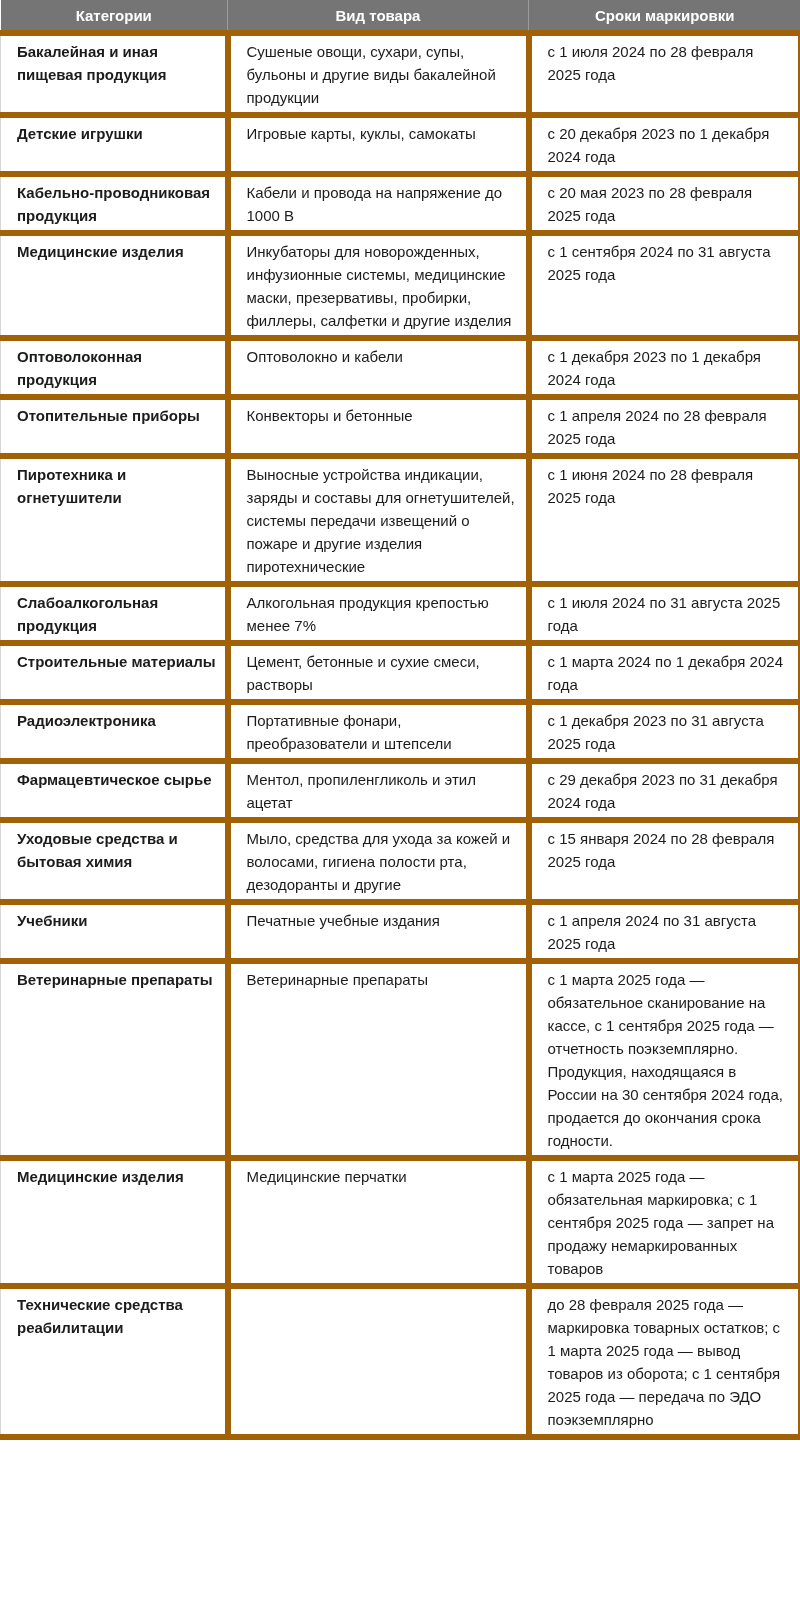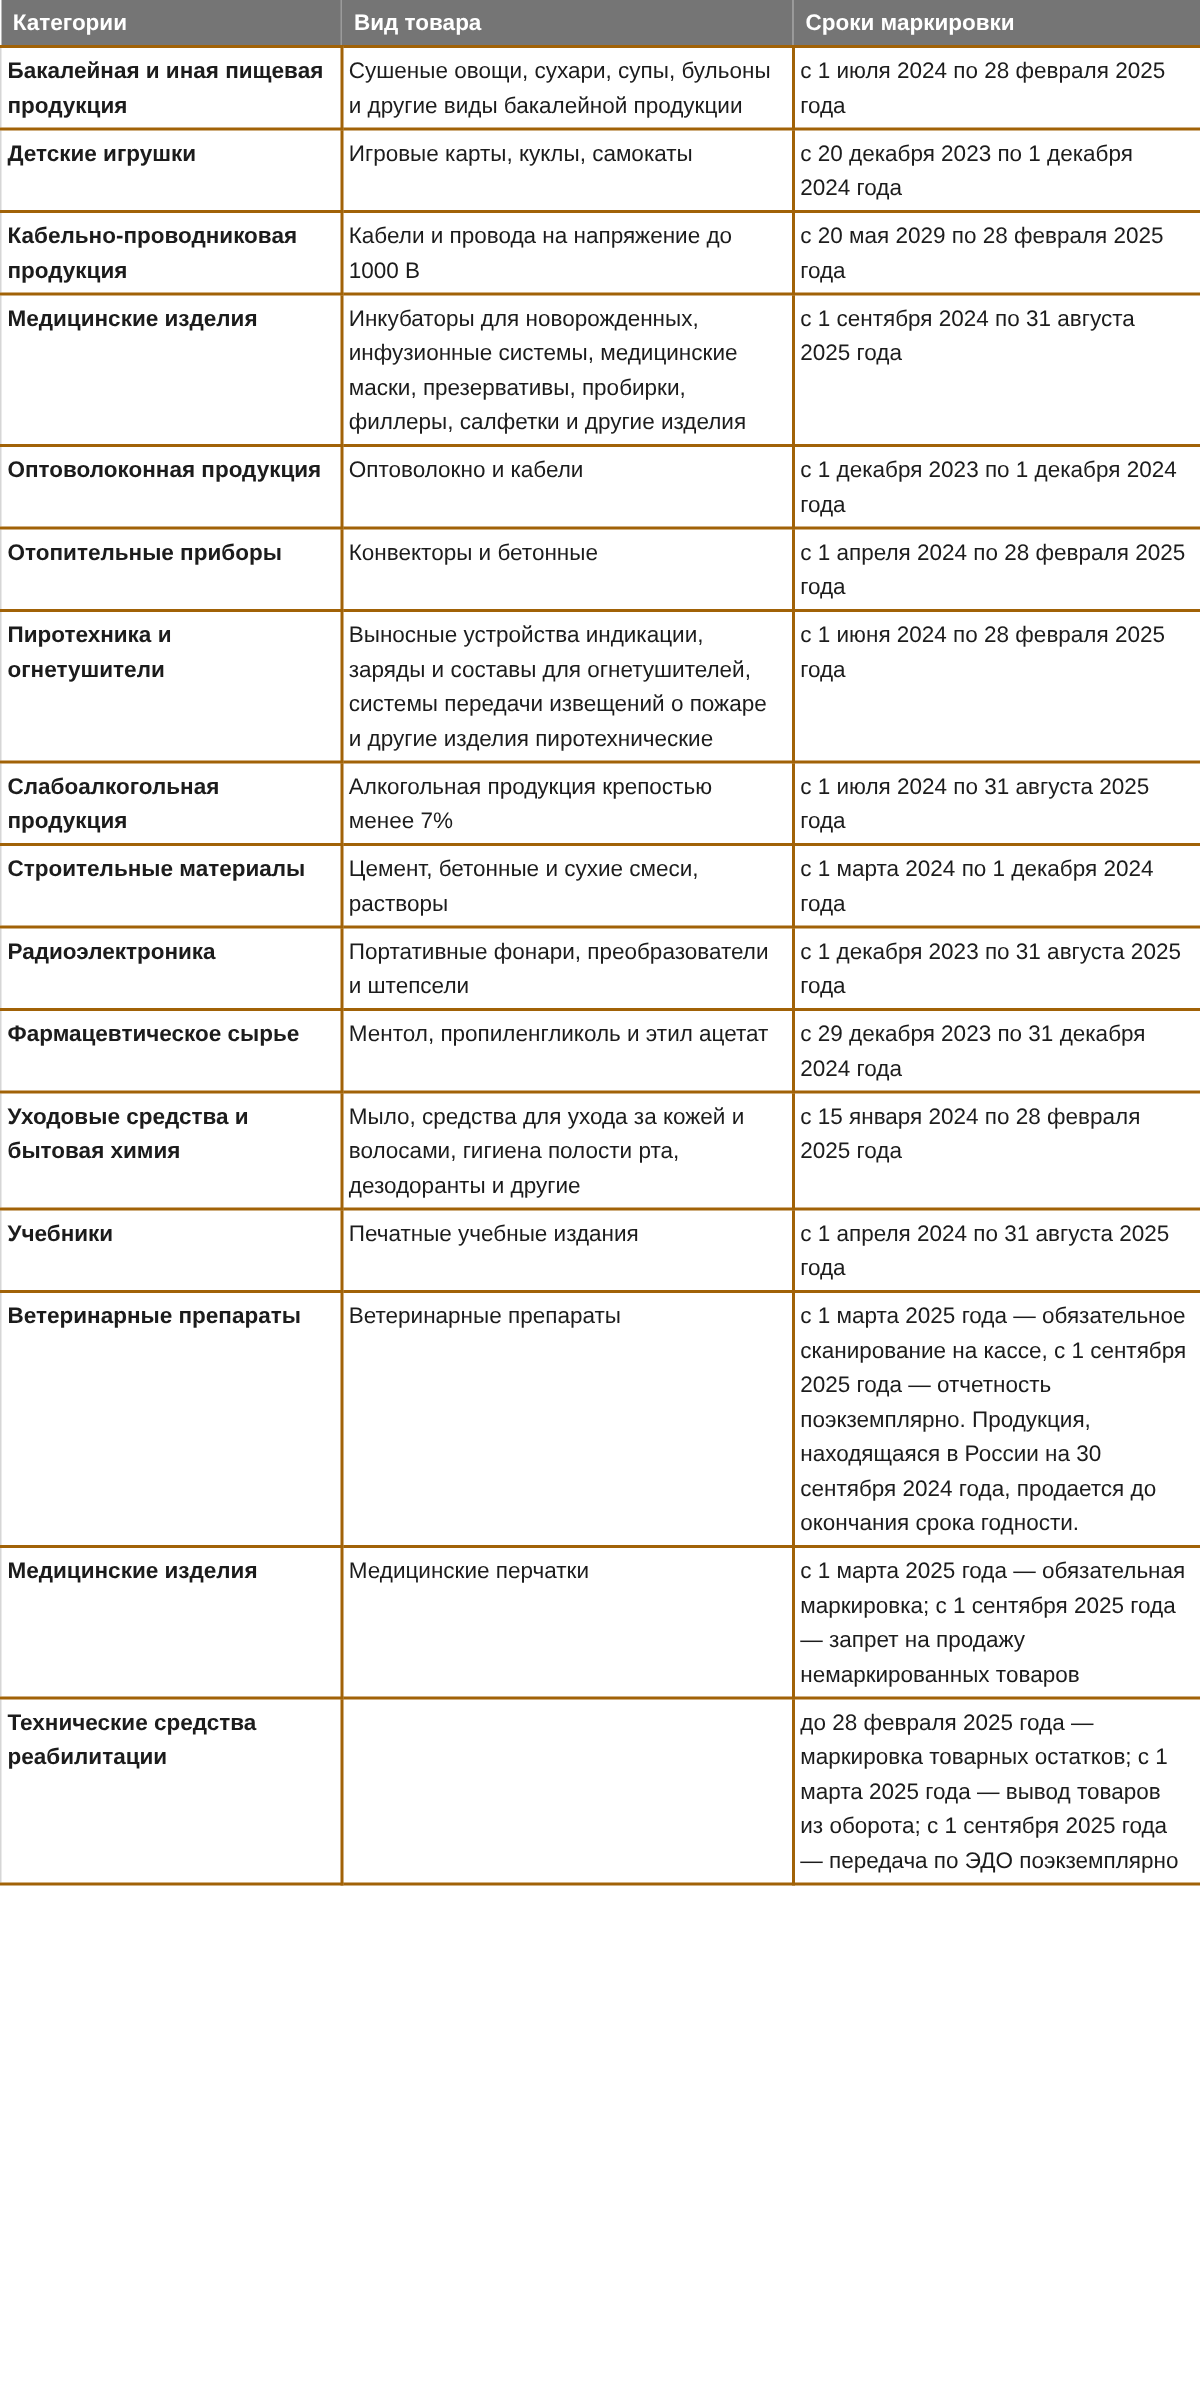--- a/index.html
+++ b/index.html
@@ -18,35 +18,35 @@
     table-layout: fixed;
   }
   col.c1 { width: 227px; }
   col.c2 { width: 301px; }
   col.c3 { width: 272px; }
   thead th {
     background: #757575;
     color: #ffffff;
     font-size: 15px;
     font-weight: bold;
-    text-align: left;
+    text-align: center;
     height: 30px;
     padding: 4px 8px 3px 8px;
     line-height: 23px;
     border-right: 1px solid #9b9b9b;
     vertical-align: middle;
   }
   thead th:last-child { border-right: none; margin-left: 17px; }
   tbody td {
-    border: 2px solid #a16207;
+    border: 6px solid #a16207;
     vertical-align: top;
     font-size: 15px;
     line-height: 23px;
     color: #1c1c1c;
-    padding: 4px 8px 3px 4px;
+    padding: 4px 8px 3px 16px;
     background: #ffffff;
     word-wrap: break-word;
   }
   tbody tr td:first-child { border-left: 1px solid #d6d6d6; }
   tbody td.cat { font-weight: bold; }
 </style>
 </head>
 <body>
 
 <table>
@@ -69,21 +69,21 @@
         <td>с 1 июля 2024 по 28 февраля 2025 года</td>
       </tr>
       <tr>
         <td class="cat">Детские игрушки</td>
         <td>Игровые карты, куклы, самокаты</td>
         <td>с 20 декабря 2023 по 1 декабря 2024 года</td>
       </tr>
       <tr>
         <td class="cat">Кабельно-проводниковая продукция</td>
         <td>Кабели и провода на напряжение до 1000 В</td>
-        <td>с 20 мая 2029 по 28 февраля 2025 года</td>
+        <td>с 20 мая 2023 по 28 февраля 2025 года</td>
       </tr>
       <tr>
         <td class="cat">Медицинские изделия</td>
         <td>Инкубаторы для новорожденных, инфузионные системы, медицинские маски, презервативы, пробирки, филлеры, салфетки и другие изделия</td>
         <td>с 1 сентября 2024 по 31 августа 2025 года</td>
       </tr>
       <tr>
         <td class="cat">Оптоволоконная продукция</td>
         <td>Оптоволокно и кабели</td>
         <td>с 1 декабря 2023 по 1 декабря 2024 года</td>

